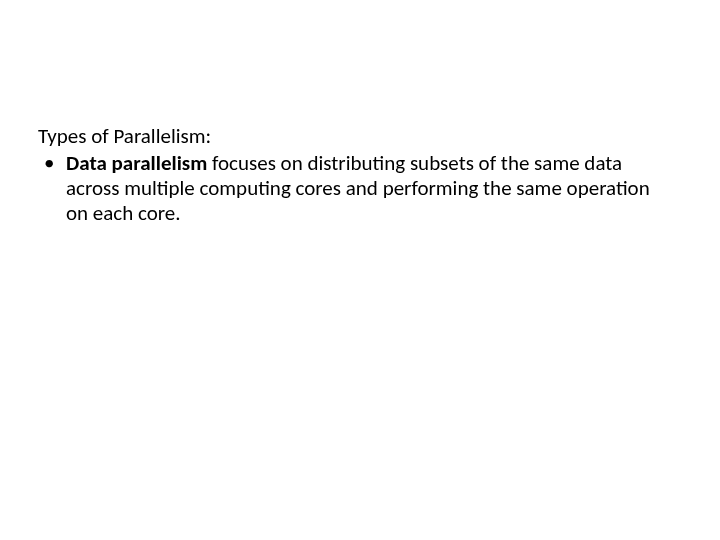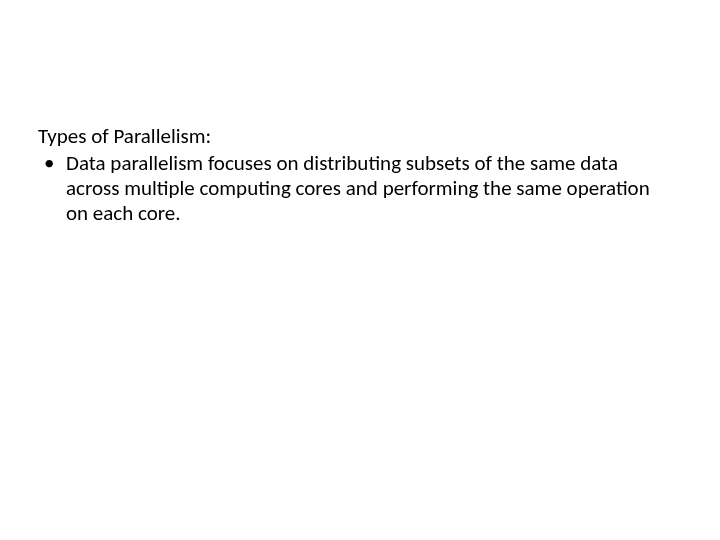--- a/index.html
+++ b/index.html
@@ -39,21 +39,21 @@
     margin-top: 2px;
   }
   ul.bullets > li::before {
     content: "•";
     position: absolute;
     left: 6px;
     top: 0;
     font-size: 21px;
     line-height: 1.18;
   }
-  .bold { font-weight: 400; }
+  .bold { font-weight: 700; }
 </style>
 </head>
 <body>
 
 <div class="slide">
   <div class="heading">Types of Parallelism:</div>
   <ul class="bullets">
     <li>
       <span class="bold">Data parallelism</span><span> focuses on distributing subsets of the same data across multiple computing cores and performing the same operation on each core.</span>
     </li>

